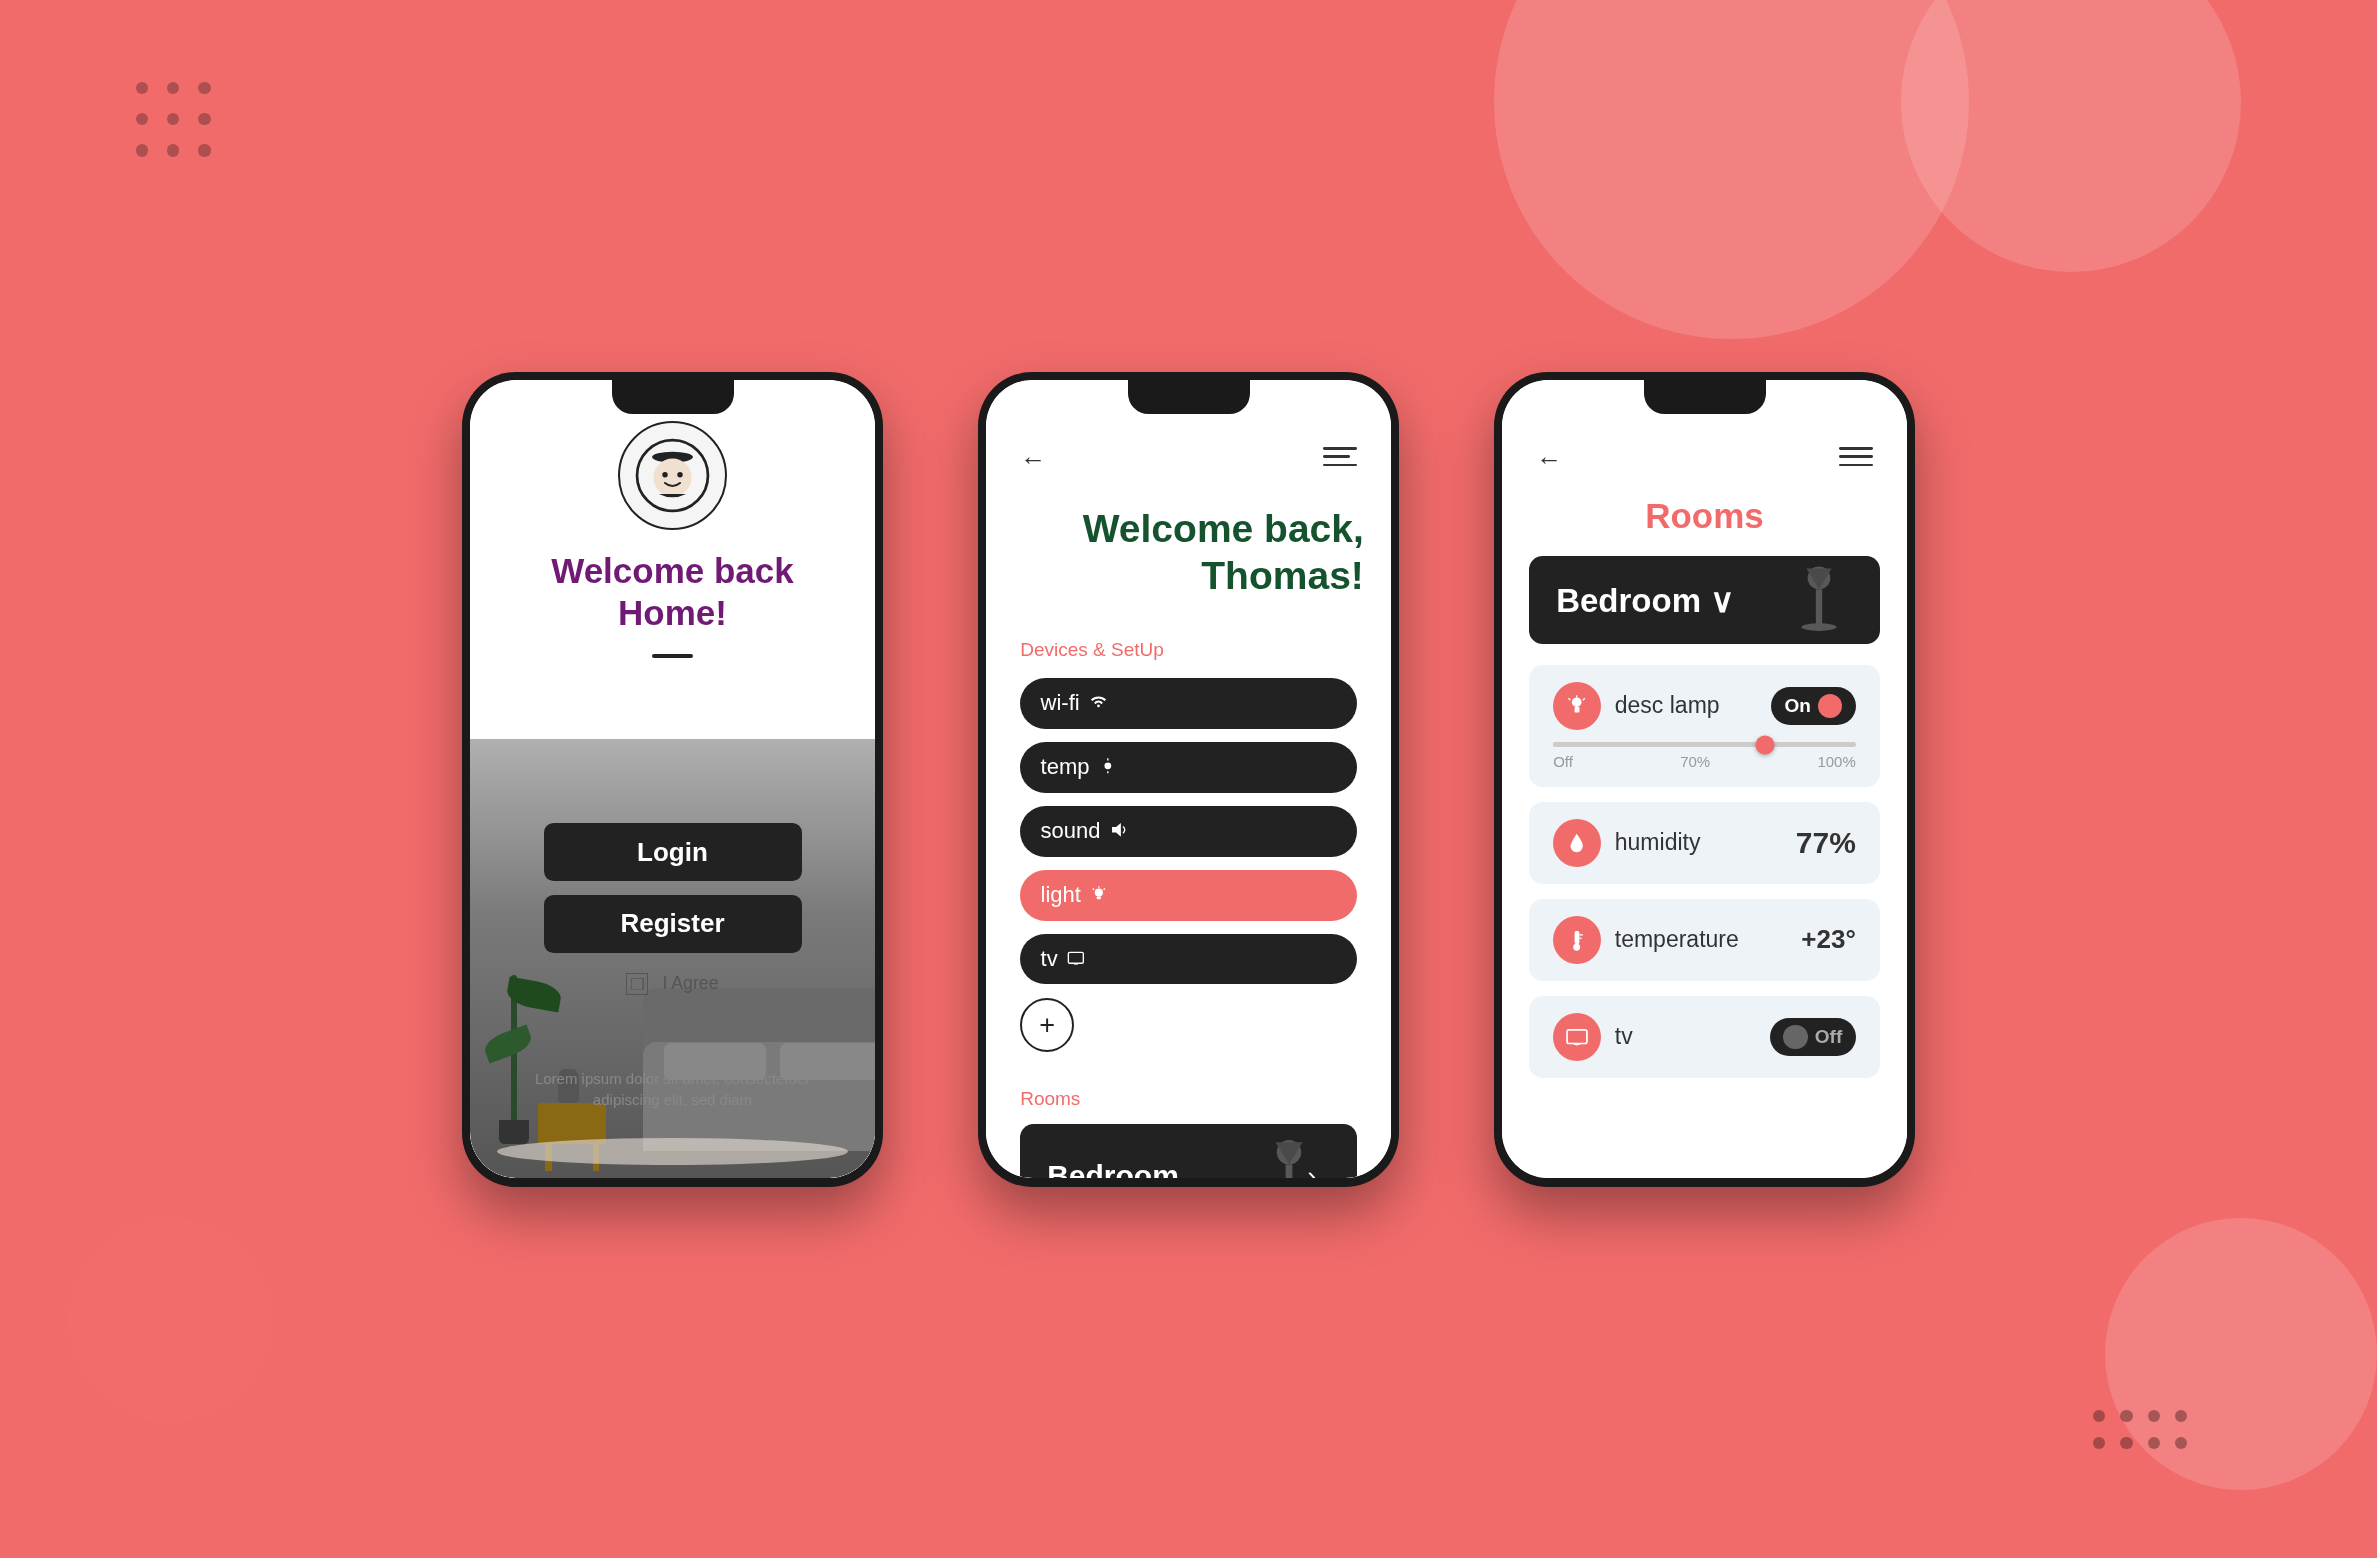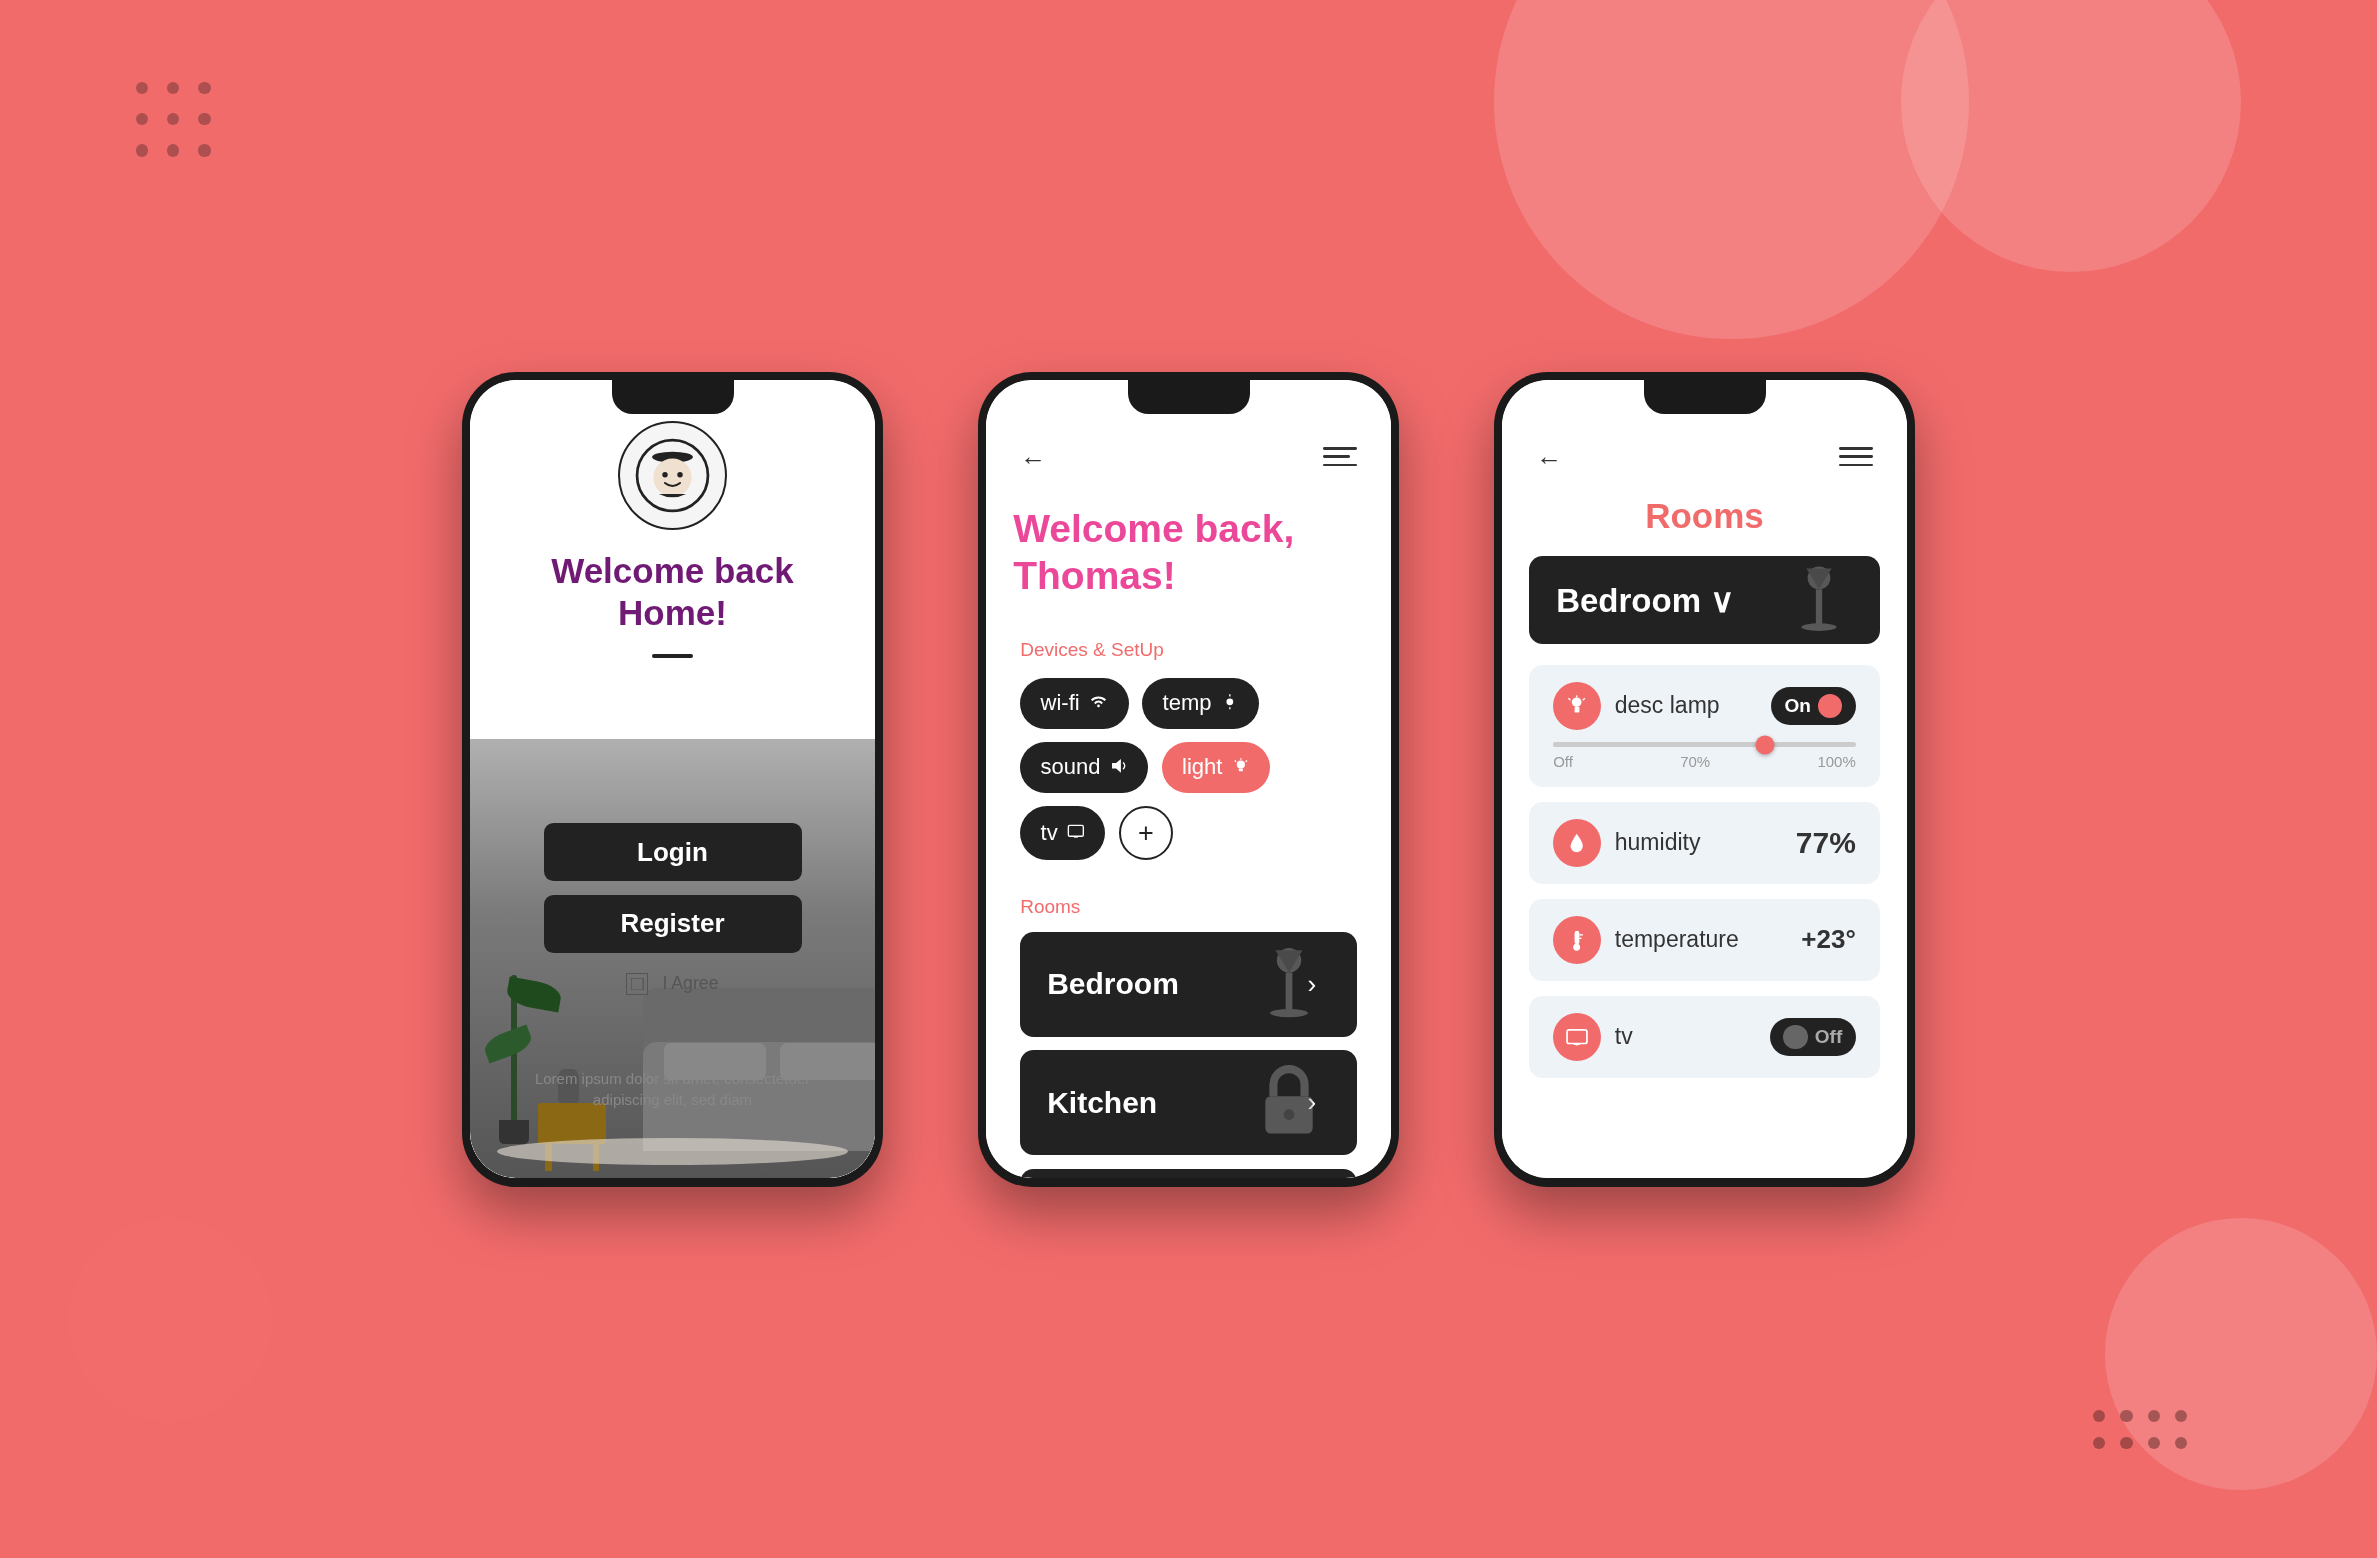--- a/index.html
+++ b/index.html
@@ -342,41 +342,42 @@
       display: block;
       height: 2.7px;
       background: #333;
       border-radius: 1.4px;
     }
     .hamburger-icon span:nth-child(1) { width: 34px; }
     .hamburger-icon span:nth-child(2) { width: 27px; }
     .hamburger-icon span:nth-child(3) { width: 34px; }
 
     .welcome-title {
-      text-align: left;
+      text-align: right;
       font-size: 39px;
       font-weight: 700;
-      color: #ec4899;
+      color: #14532d;
       line-height: 1.2;
       padding: 20.4px 27px 13.6px;
     }
 
     .section-label {
       font-size: 19px;
       color: #f26b6b;
       padding: 6.8px 34px;
       font-weight: 500;
       margin-top: 19px;
     }
 
     .devices-grid {
       display: flex;
       flex-wrap: wrap;
       gap: 13.6px;
       padding: 10.2px 34px;
+      flex-direction: column;
     }
 
     .device-pill {
       display: flex;
       align-items: center;
       gap: 9.5px;
       padding: 12.2px 20.4px;
       background: #222;
       color: #fff;
       border-radius: 34px;

